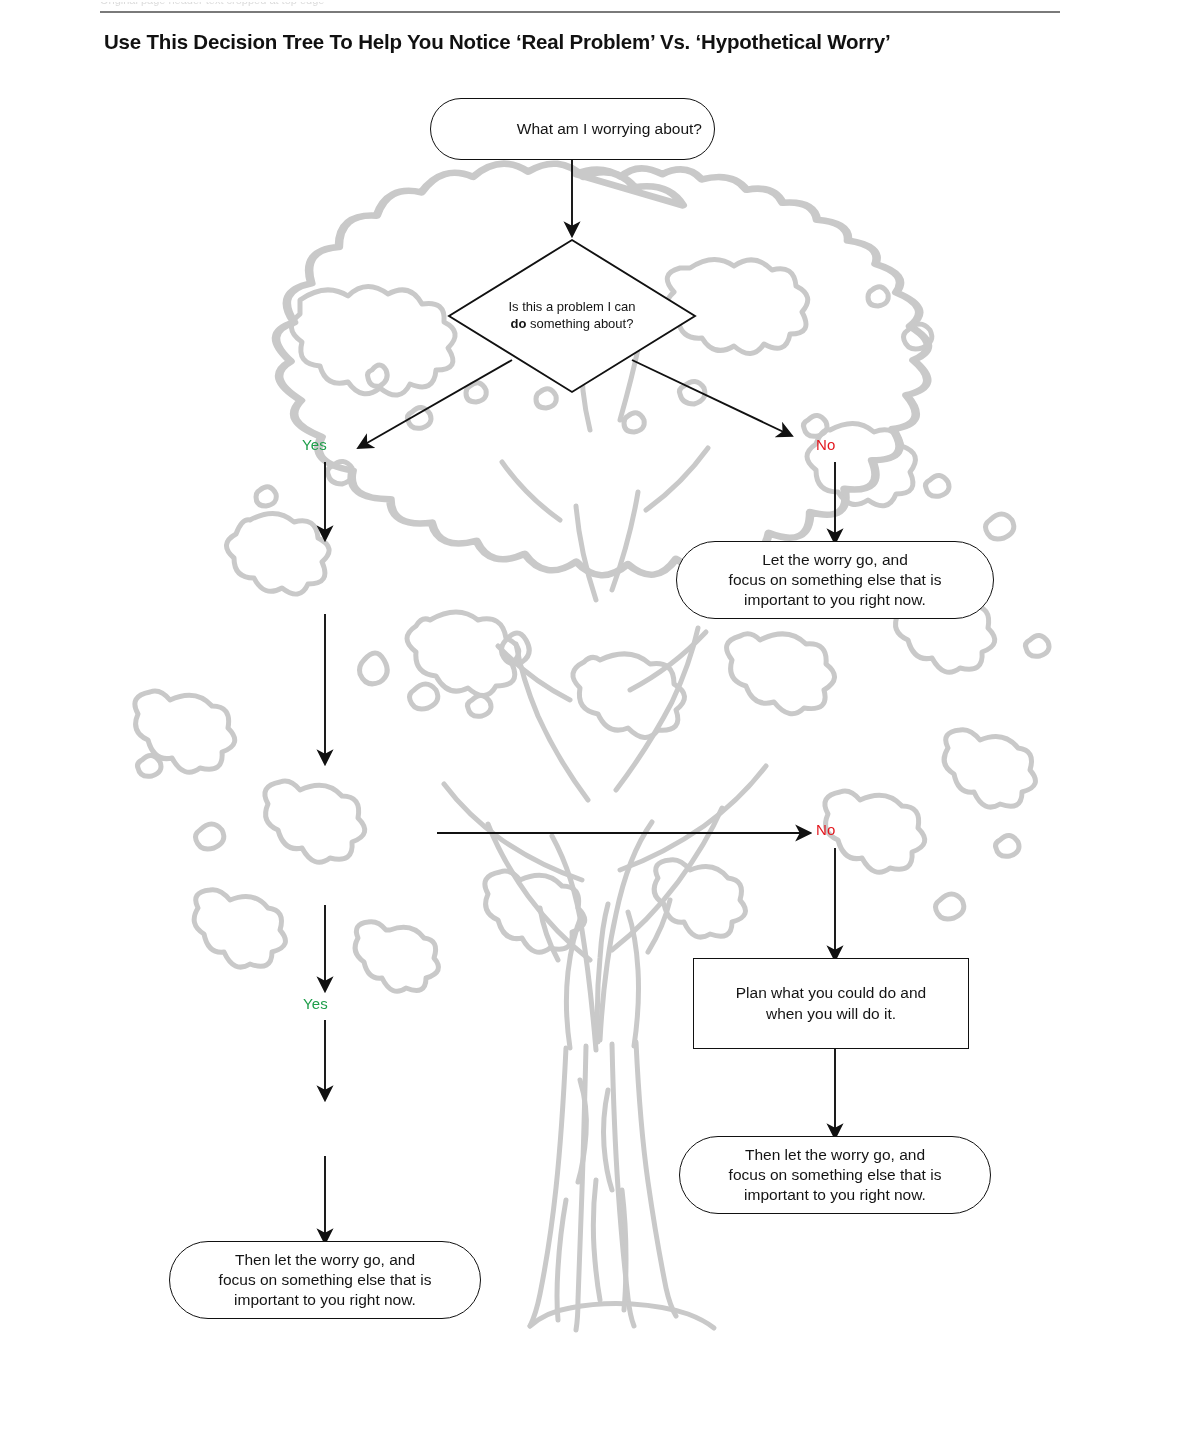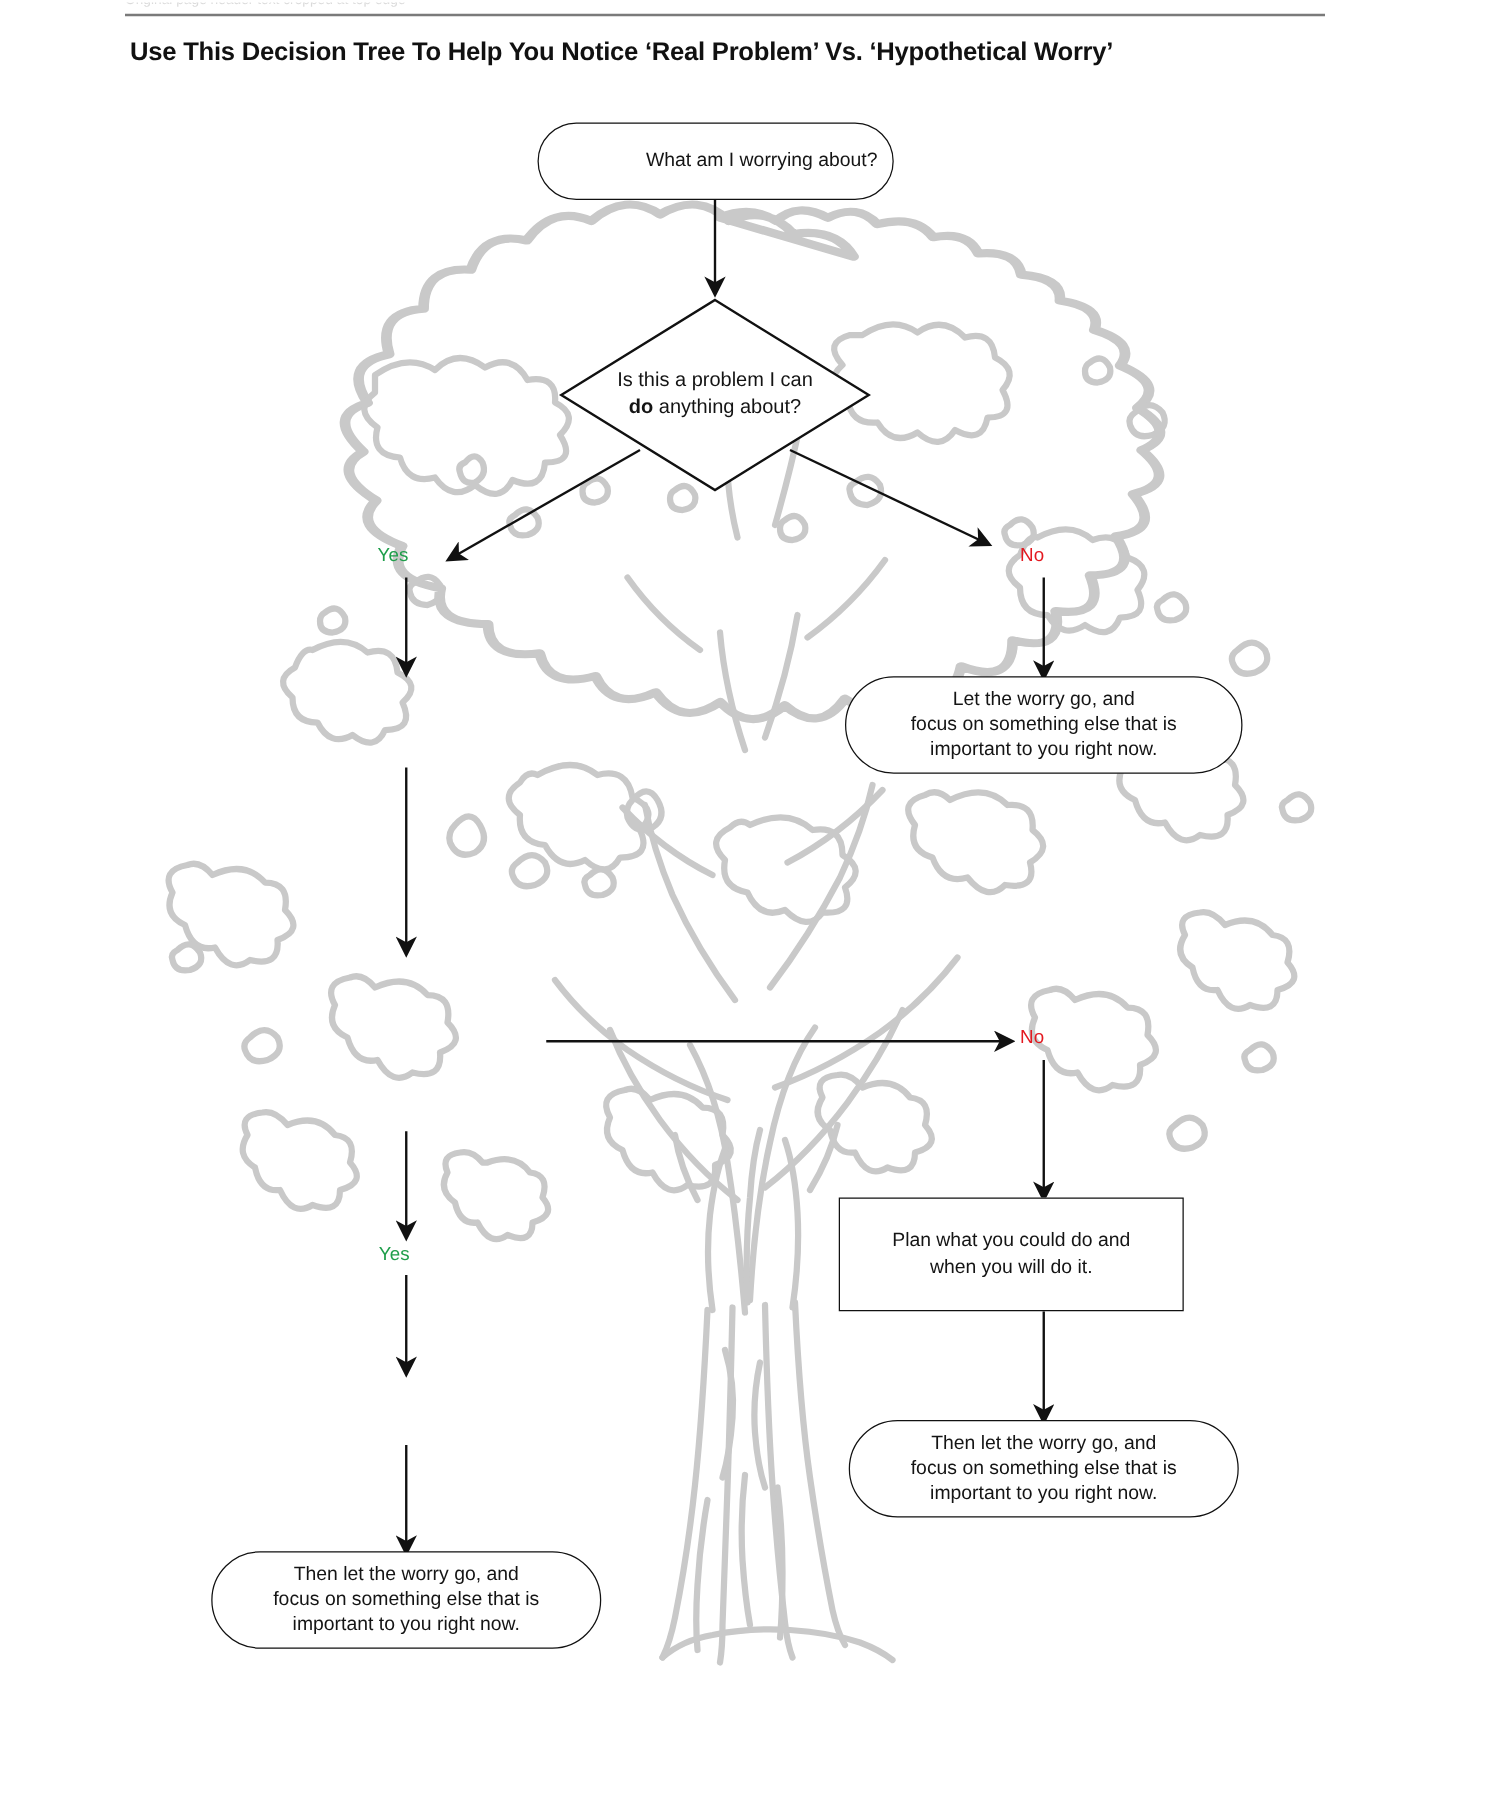--- a/index.html
+++ b/index.html
@@ -47,21 +47,21 @@
   .node.rect{border-radius:0;}
   .node .txt{padding:0 12px;}
 
   .diamond{
     position:absolute;background:transparent;
   }
   .diamond svg{position:absolute;left:0;top:0;overflow:visible;}
   .diamond .dtxt{
     position:absolute;left:0;top:0;width:100%;height:100%;
     display:flex;align-items:center;justify-content:center;
-    text-align:center;font-size:16px;line-height:1.30;color:#141414;
+    text-align:center;font-size:13px;line-height:1.30;color:#141414;
   }
   .diamond .dtxt span{display:block;}
 
   .branch-label{
     position:absolute;font-size:15px;font-weight:normal;
     letter-spacing:0.1px;white-space:nowrap;
   }
   .lbl-yes{color:#1e9e4a;}
   .lbl-no{color:#e3181f;}
 </style>
@@ -222,21 +222,21 @@
     <div class="txt">What am I worrying about?</div>
   </div>
 
   <div class="diamond" style="left:447px;top:238px;width:250px;height:156px;">
     <svg width="250" height="156" viewBox="0 0 250 156">
       <polygon points="125,2 248,78 125,154 2,78" fill="#fff" stroke="#111" stroke-width="1.9"></polygon>
     </svg>
     <div class="dtxt">
       <div>
         <span>Is this a problem I can</span>
-        <span><b>do</b><i style="font-style:normal"> anything about?</i></span>
+        <span><b>do</b><i style="font-style:normal"> something about?</i></span>
       </div>
     </div>
   </div>
 
   <div class="branch-label lbl-yes" style="left:302px;top:436px;">Yes</div>
   <div class="branch-label lbl-no" style="left:816px;top:436px;">No</div>
 
 
   <div class="node stadium" style="left:676px;top:541px;width:318px;height:78px;">
     <div class="txt">
@@ -244,21 +244,21 @@
       <span>focus on something else that is</span><br>
       <span>important to you right now.</span>
     </div>
   </div>
 
 
   <div class="branch-label lbl-no" style="left:816px;top:821px;">No</div>
   <div class="branch-label lbl-yes" style="left:303px;top:995px;">Yes</div>
 
 
-  <div class="node rect" style="left:671px;top:958px;width:276px;height:91px;align-items:center;">
+  <div class="node rect" style="left:693px;top:958px;width:276px;height:91px;align-items:center;">
     <div class="txt">
       <span>Plan what you could do and</span><br>
       <span>when you will do it.</span>
     </div>
   </div>
 
   <div class="node stadium" style="left:679px;top:1136px;width:312px;height:78px;">
     <div class="txt">
       <span>Then let the worry go, and</span><br>
       <span>focus on something else that is</span><br>

